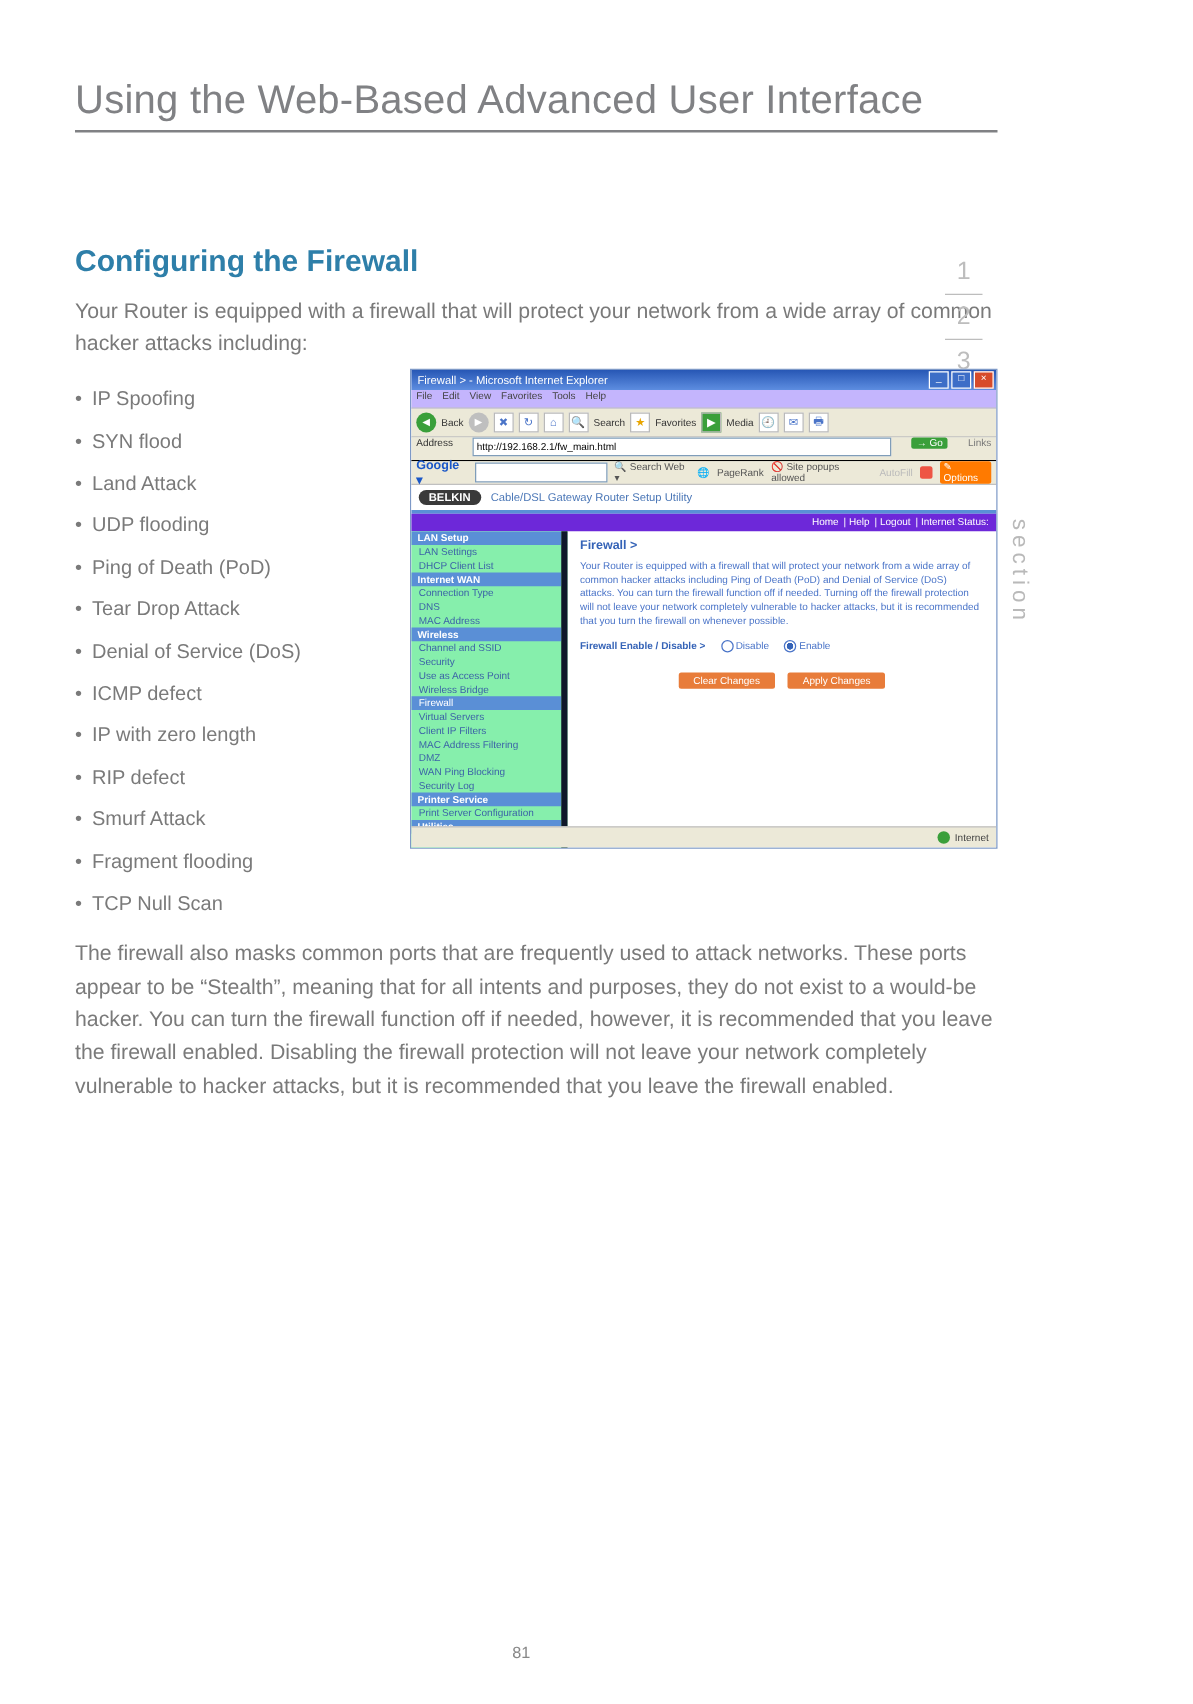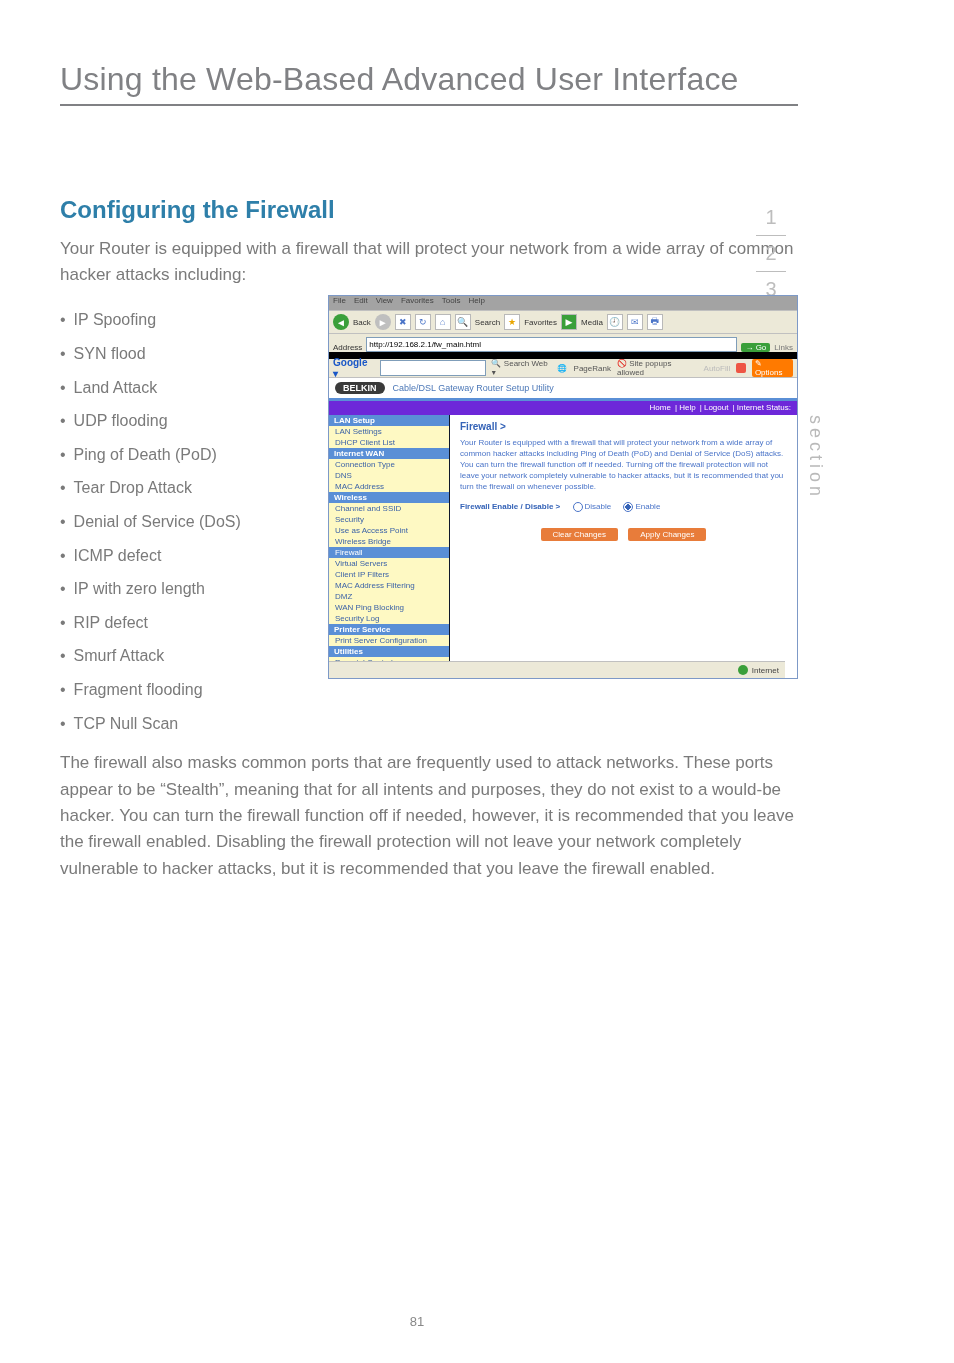--- a/index.html
+++ b/index.html
@@ -20,59 +20,59 @@
   .section-nav .sn.active{color:#fff;background:#9b9b9b;border-bottom:none;width:30px;padding:4px 0}
   .section-label{position:absolute;top:500px;right:8px;font-size:18px;color:#b9b9b9;letter-spacing:4px;transform:rotate(90deg);transform-origin:right top}
 
   
   .shot{flex:1;border:1px solid #7d99c7;background:#fff;font-size:8px;color:#333;position:relative;height:382px;width:552px;overflow:hidden}
   .titlebar{background:linear-gradient(#2757b5,#5d8de0);color:#fff;height:16px;display:flex;align-items:center;justify-content:space-between;padding:0 2px}
   .titlebar .t{font-size:9px;padding-left:3px}
   .winbtns{display:flex;gap:2px}
   .winbtn{width:14px;height:12px;border:1px solid #fff;font-size:8px;line-height:9px;text-align:center;color:#fff;background:#3d6ec7}
   .winbtn.close{background:#d74b2b}
-  .menubar{background:#a3a3a3;border-bottom:1px solid #c0c0c0;height:14px;padding:0 4px;color:#444}
+  .menubar{background:#c4b5fd;border-bottom:1px solid #c0c0c0;height:14px;padding:0 4px;color:#444}
   .menubar span{margin-right:8px}
   .ietool{background:#ece9d8;border-bottom:1px solid #c0c0c0;height:22px;display:flex;align-items:center;gap:4px;padding:0 4px}
   .circ{width:16px;height:16px;border-radius:50%;display:inline-flex;align-items:center;justify-content:center;color:#fff;font-size:10px}
   .circ.green{background:#3a9f3a}
   .circ.grey{background:#bfbfbf}
   .ico{width:14px;height:14px;border:1px solid #b9b9b9;background:#fff;display:inline-flex;align-items:center;justify-content:center;font-size:9px;color:#4a74c8}
-  .addr{background:#ece9d8;border-bottom:7px solid #000000;height:18px;display:flex;align-items:flex-end;padding:0 4px;gap:4px}
+  .addr{background:#ece9d8;border-bottom:1px solid #000000;height:18px;display:flex;align-items:flex-start;padding:0 4px;gap:16px}
   .addr input{flex:1;height:13px;font-size:8px;border:1px solid #7f9db9;padding:0 2px}
   .gobtn{background:#3a9f3a;color:#fff;border-radius:2px;padding:0 4px;font-size:8px}
   .links{color:#777;font-size:8px}
   .gbar{background:#ece9d8;border-bottom:1px solid #c0c0c0;height:18px;display:flex;align-items:center;padding:0 4px;gap:6px}
   .gbar .glogo{color:#1a57c7;font-weight:bold;font-size:10px}
   .gbar input{width:100px;height:12px;border:1px solid #7f9db9;font-size:8px}
   .gbar .gitem{color:#555;font-size:8px}
   .gbar .opt{background:#ff7a00;color:#fff;border-radius:2px;padding:0 3px;font-size:8px}
   .gbar .red{width:10px;height:10px;background:#e54;border-radius:2px}
 
   .belkin-head{background:#fff;height:20px;display:flex;align-items:center;border-bottom:3px solid #5a8fd6;padding-left:6px}
   .belkin-badge{background:#3a3a3a;color:#fff;border-radius:10px;padding:1px 8px;font-size:9px;font-weight:bold}
   .belkin-sub{color:#4b77b7;font-size:9px;margin-left:8px}
   .topnav{background:#6d28d9;color:#fff;height:14px;text-align:right;padding:0 6px;font-size:8px;line-height:14px}
   .topnav span{margin-left:4px}
 
   .router-body{display:flex;height:258px}
-  .side{width:120px;background:#fef9c3;border-right:1px solid #0f172a;overflow:hidden}
+  .side{width:120px;background:#86efac;border-right:5px solid #0f172a;overflow:hidden}
   .side .hsec{background:#5a8fd6;color:#fff;padding:1px 5px;font-size:8px;font-weight:bold}
   .side .item{color:#3c63a7;padding:1px 6px;font-size:8px;white-space:nowrap;overflow:hidden;text-overflow:ellipsis}
   .side .item.sel{background:#5a8fd6;color:#fff}
   .main{flex:1;padding:6px 10px;font-size:8px;color:#444}
   .main .crumb{color:#3563b7;font-weight:bold;font-size:10px;margin-bottom:6px}
   .main .desc{color:#4a74c8;line-height:1.35;font-size:8px}
   .fwline{color:#4a74c8;margin-top:10px}
   .fwline b{color:#3563b7}
   .radio{display:inline-block;width:8px;height:8px;border:1px solid #4a74c8;border-radius:50%;vertical-align:middle;margin:0 2px 0 10px}
   .radio.on{background:radial-gradient(#3563b7 45%,#fff 50%)}
   .btns{margin-top:16px;text-align:center}
   .rb{background:#e87c3a;color:#fff;border:none;font-size:8px;padding:2px 12px;border-radius:2px;margin:0 4px}
-  .status{position:absolute;left:0;right:12px;bottom:0;height:16px;background:#ece9d8;border-top:1px solid #c0c0c0;display:flex;justify-content:flex-end;align-items:center;padding:0 6px;font-size:8px;color:#444}
+  .status{position:absolute;left:0;right:0;bottom:0;height:16px;background:#ece9d8;border-top:1px solid #c0c0c0;display:flex;justify-content:flex-end;align-items:center;padding:0 6px;font-size:8px;color:#444}
   .status .globe{width:10px;height:10px;border-radius:50%;background:#3a9f3a;margin-right:4px}
 </style>
 </head>
 <body>
 
 <div class="page">
   <h1 class="chapter">Using the Web-Based Advanced User Interface</h1>
 
   <div class="section-nav" id="section-nav">
       <span class="sn">1</span>
@@ -106,20 +106,28 @@
           <li>Denial of Service (DoS)</li>
           <li>ICMP defect</li>
           <li>IP with zero length</li>
           <li>RIP defect</li>
           <li>Smurf Attack</li>
           <li>Fragment flooding</li>
           <li>TCP Null Scan</li>
         </ul>
 
       <div class="shot">
+        <div class="titlebar">
+          <span class="t">Firewall &gt; - Microsoft Internet Explorer</span>
+          <div class="winbtns">
+            <span class="winbtn">_</span>
+            <span class="winbtn">□</span>
+            <span class="winbtn close">×</span>
+          </div>
+        </div>
         <div class="menubar" id="menubar"><span>File</span><span>Edit</span><span>View</span><span>Favorites</span><span>Tools</span><span>Help</span></div>
         <div class="ietool">
           <span class="circ green">◄</span>
           <span>Back</span>
           <span class="circ grey">►</span>
           <span class="ico">✖</span>
           <span class="ico">↻</span>
           <span class="ico">⌂</span>
           <span class="ico">🔍</span>
             <span>Search</span>

